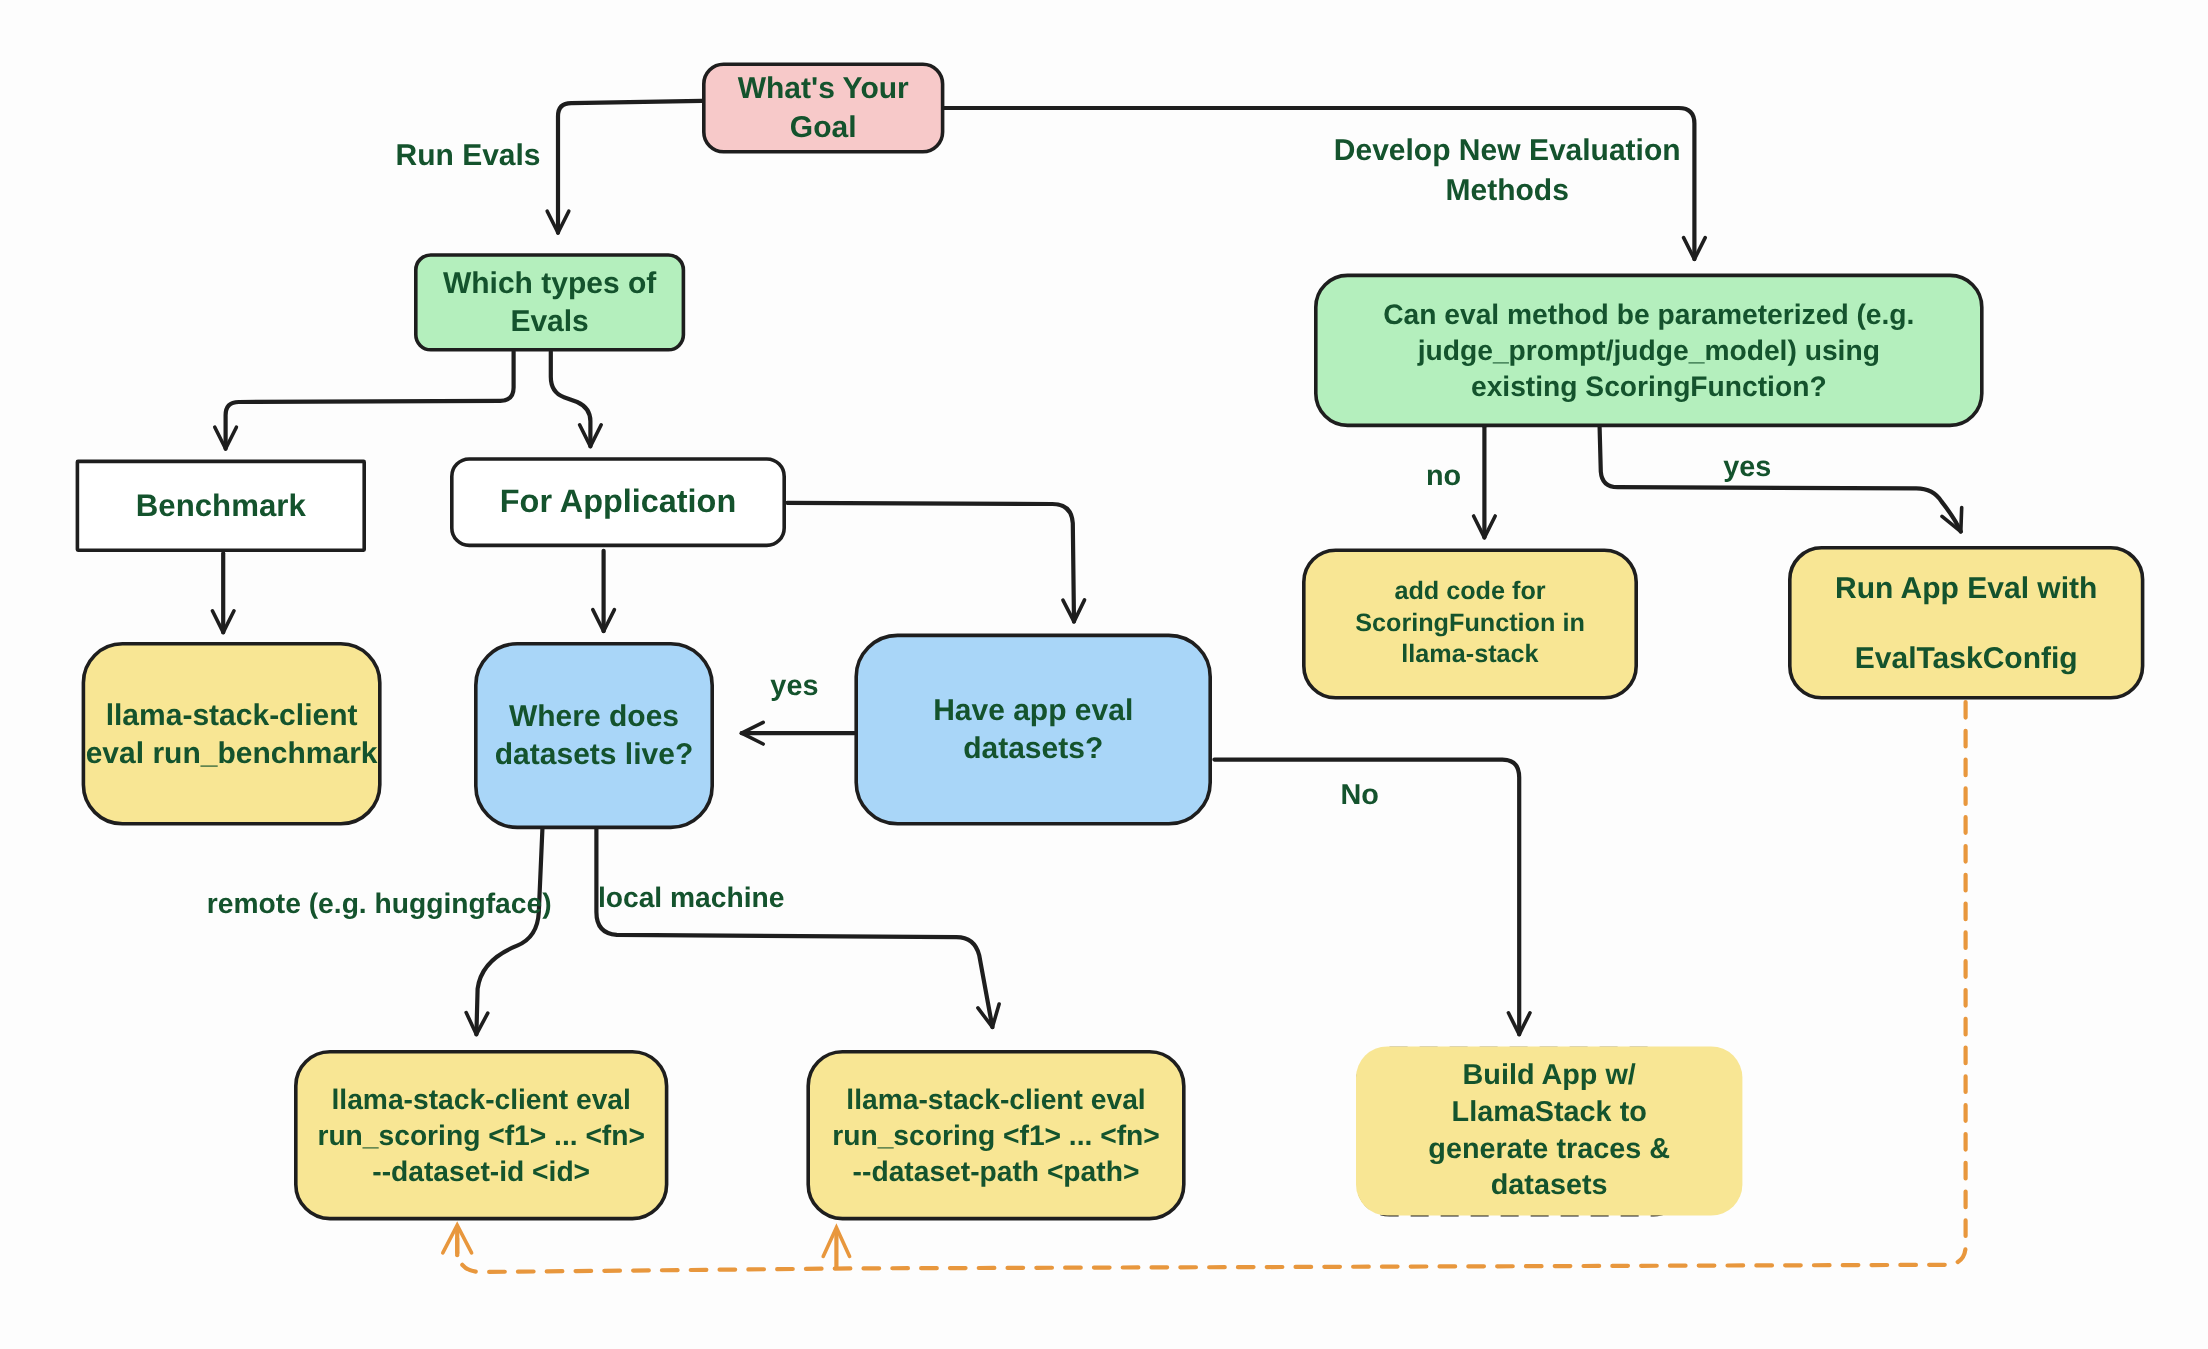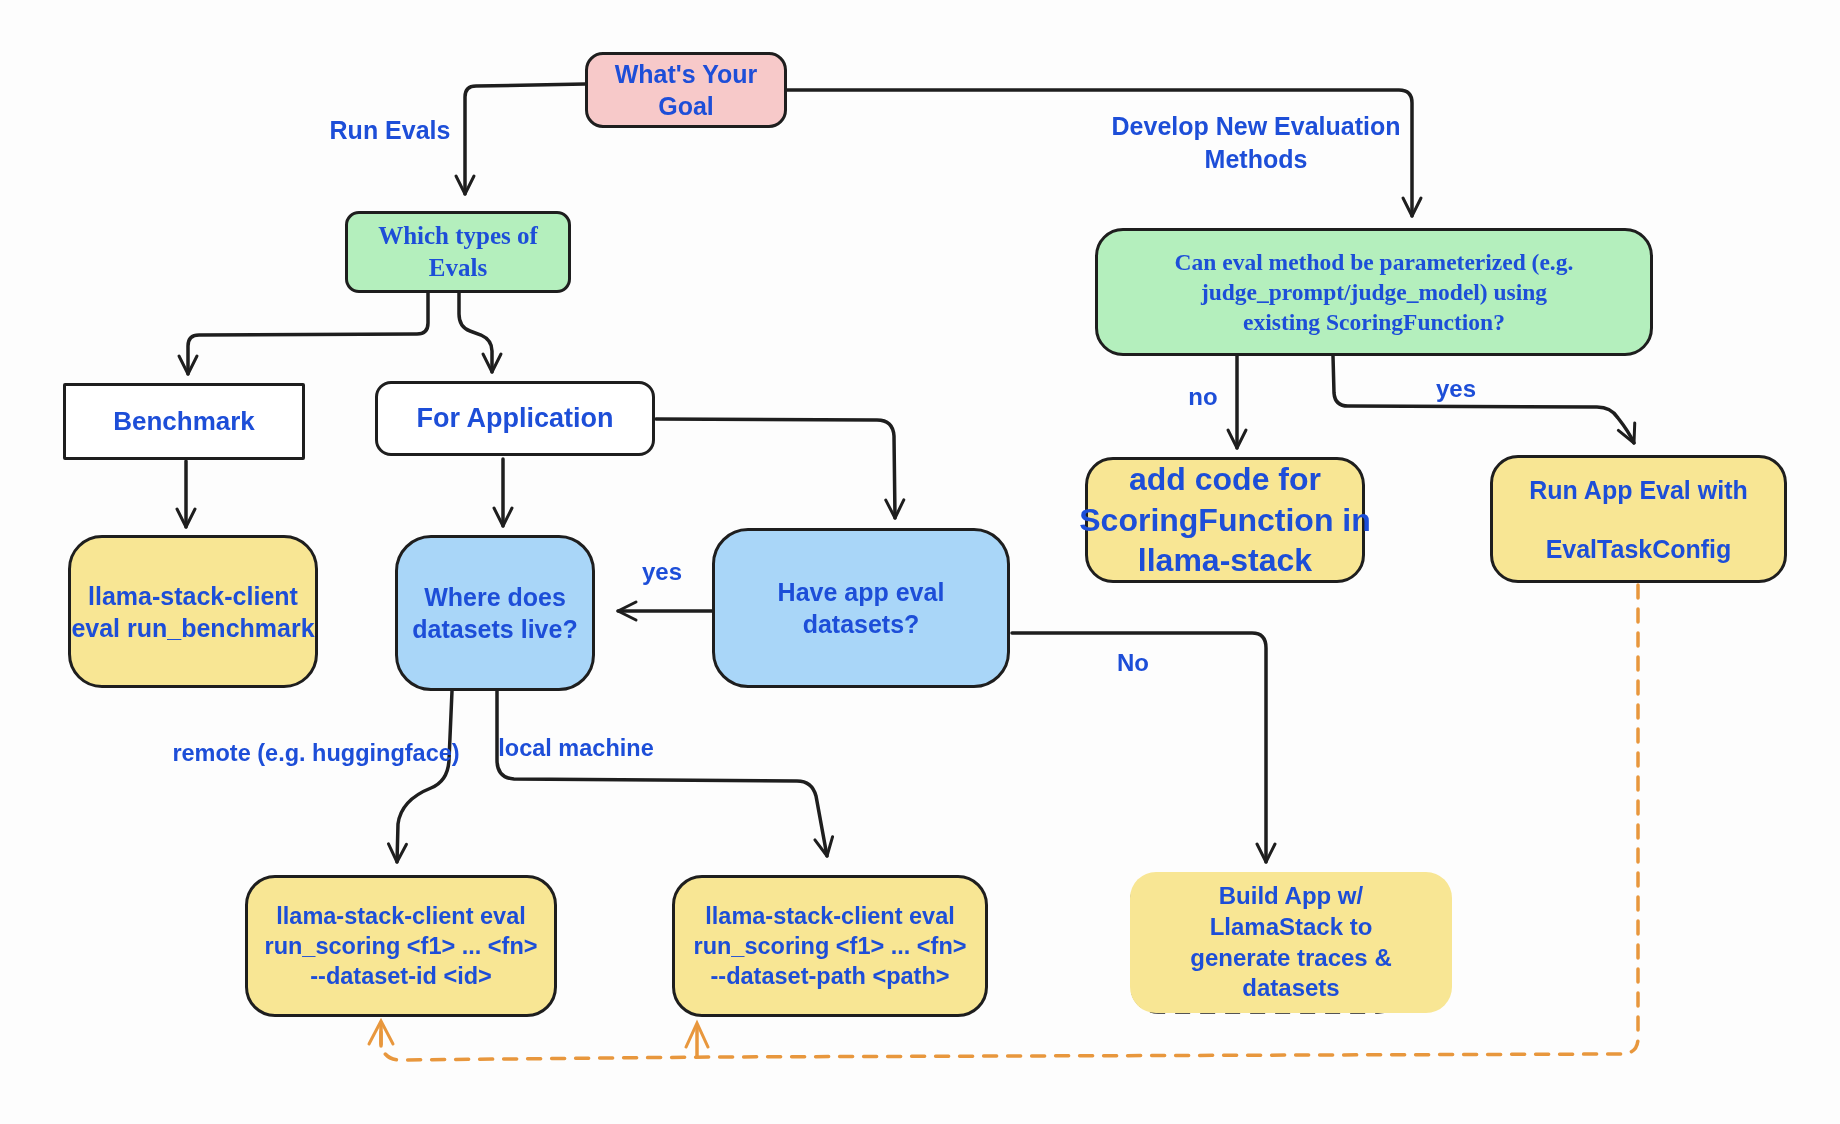--- a/index.html
+++ b/index.html
@@ -1,48 +1,48 @@
 <!DOCTYPE html>
 <html><head>
 <meta charset="utf-8">
 <style>
   html,body{margin:0;padding:0;background:#fdfdfd;}
   .stage{
     position:relative;width:1840px;height:1124px;overflow:hidden;
     background:#fdfdfd;
     font-family:"Liberation Sans", sans-serif;
-    color:#1d4ed8;
+    color:#14532d;
   }
   .edges{position:absolute;left:0;top:0;width:1840px;height:1124px;pointer-events:none;}
   .node{
     position:absolute;box-sizing:border-box;
     border:3.5px solid #1e1e1e;
     display:flex;flex-direction:column;align-items:center;justify-content:center;
     text-align:center;font-weight:600;line-height:1.28;
   }
   .node .ln{white-space:nowrap;}
   .lbl{
     position:absolute;transform:translate(-50%,-50%);
     font-weight:600;white-space:nowrap;text-align:center;line-height:1.3;
   }
   .pink  {background:#f7c9c9;}
-  .green {background:#b4efbd;font-family:Liberation Serif, serif;}
+  .green {background:#b4efbd;}
   .yellow{background:#f8e694;}
   .blue  {background:#a9d6f8;}
   .white {background:#ffffff;}
 
   .n-goal      {left:585px; top:52px;  width:202px; height:76px;  border-radius:18px; font-size:25px;}
   .n-which     {left:345px; top:211px; width:226px; height:82px;  border-radius:14px; font-size:25px;}
   .n-caneval   {left:1095px;top:228px; width:558px; height:128px; border-radius:28px; font-size:23.5px;}
   .n-benchmark {left:63px;  top:383px; width:242px; height:77px;  border-radius:2px; font-size:26px;}
   .n-forapp    {left:375px; top:381px; width:280px; height:75px;  border-radius:16px; font-size:27px;}
   .n-runbench  {left:68px;  top:535px; width:250px; height:153px; border-radius:34px; font-size:25px;}
   .n-where     {left:395px; top:535px; width:200px; height:156px; border-radius:36px; font-size:25px;}
   .n-haveapp   {left:712px; top:528px; width:298px; height:160px; border-radius:36px; font-size:25px;}
-  .n-addcode   {left:1085px;top:457px; width:280px; height:126px; border-radius:28px; font-size:32px;}
+  .n-addcode   {left:1085px;top:457px; width:280px; height:126px; border-radius:28px; font-size:21px;}
   .n-runappeval{left:1490px;top:455px; width:297px; height:128px; border-radius:28px; font-size:25px;gap:27px;}
   .n-scoringid {left:245px; top:875px; width:312px; height:142px; border-radius:30px; font-size:23.5px;}
   .n-scoringpth{left:672px; top:875px; width:316px; height:142px; border-radius:30px; font-size:23.5px;}
   .n-buildapp  {left:1130px;top:872px; width:322px; height:141px; border-radius:26px; font-size:24px; border:none;}
 
   .l-runevals {left:390px; top:130px; font-size:25px;}
   .l-develop  {left:1256px;top:142px; font-size:25px;}
   .l-no       {left:1203px;top:397px; font-size:24px;}
   .l-yesright {left:1456px;top:389px; font-size:24px;}
   .l-yesmid   {left:662px; top:572px; font-size:24px;}

